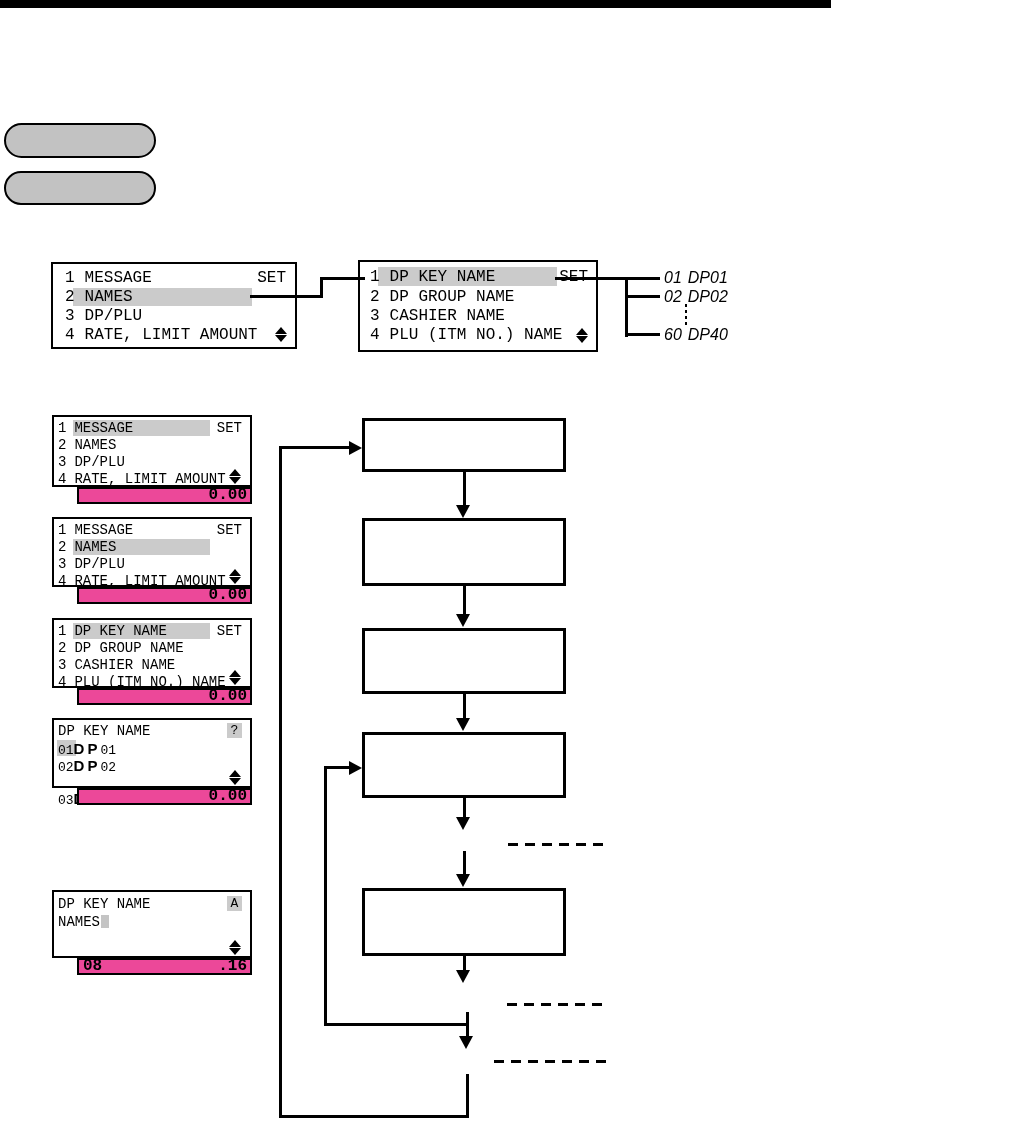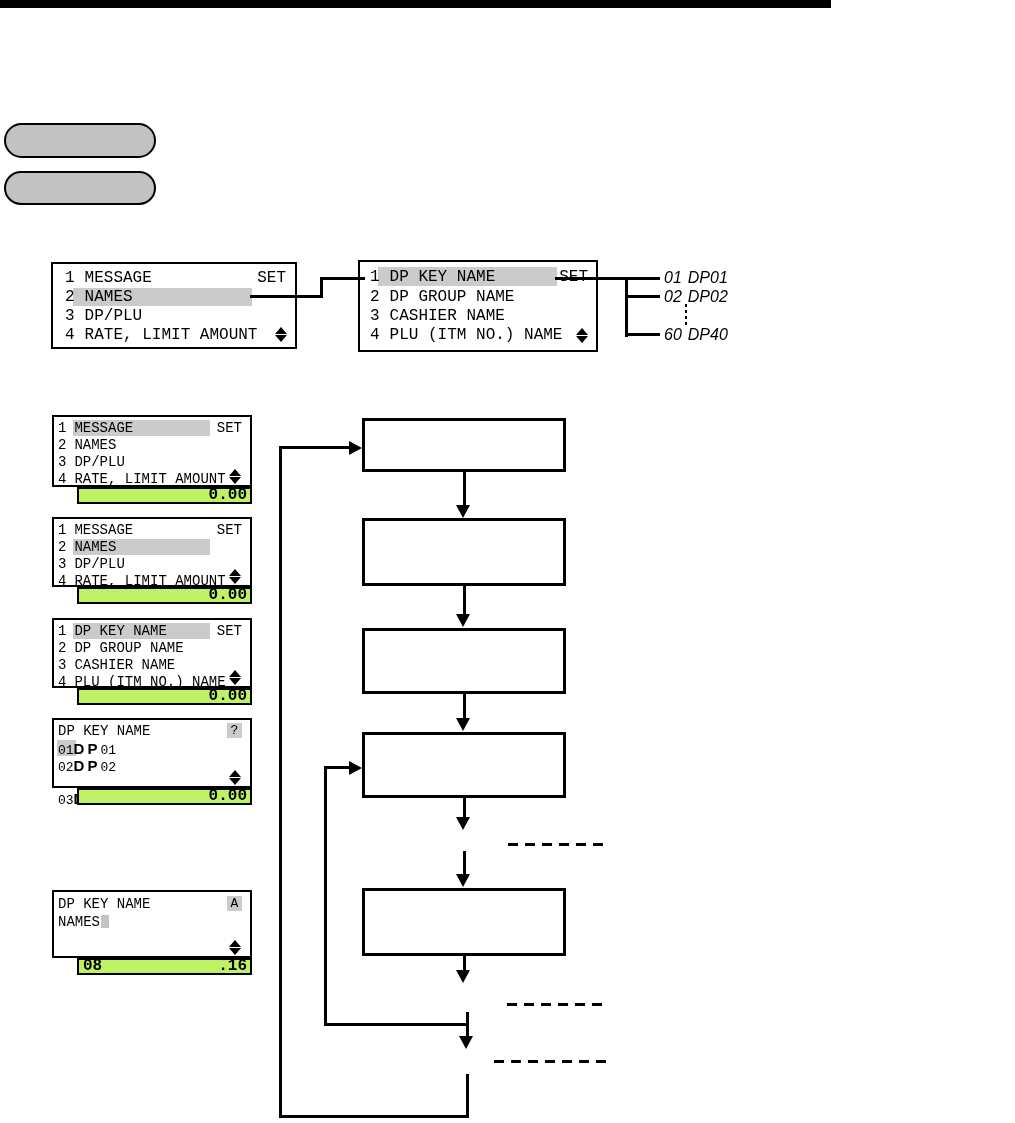--- a/index.html
+++ b/index.html
@@ -26,21 +26,21 @@
          text-align:center;line-height:15px;font-size:13px;}
   .updown{position:absolute;width:12px;height:15px;}
   .updown::before{content:"";position:absolute;left:0;top:0;width:0;height:0;
     border-left:6px solid transparent;border-right:6px solid transparent;border-bottom:7px solid #000;}
   .updown::after{content:"";position:absolute;left:0;bottom:0;width:0;height:0;
     border-left:6px solid transparent;border-right:6px solid transparent;border-top:7px solid #000;}
   .dpbig{font-family:"Liberation Sans",sans-serif;font-weight:bold;font-size:15px;letter-spacing:3px;}
   .dpsmall{font-size:13px;}
   .cursor{display:inline-block;width:8px;height:13px;background:#c4c4c4;margin-left:1px;vertical-align:-2px;}
   
-  .amt{position:absolute;left:77px;width:175px;height:17px;border:2px solid #000;background:#bef264;
+  .amt{position:absolute;left:77px;width:175px;height:17px;border:2px solid #000;background:#ec4899;
        box-sizing:border-box;font-family:"Liberation Mono","DejaVu Sans Mono",monospace;
        font-weight:bold;font-size:16px;line-height:13px;}
   .amt .r{position:absolute;right:3px;top:0;}
   .amt .l{position:absolute;left:4px;top:0;}
   
   .fbox{position:absolute;left:362px;width:204px;border:3px solid #000;background:#fff;box-sizing:border-box;}
   .ln{position:absolute;background:#000;}
   .dash{position:absolute;height:3px;
         background:repeating-linear-gradient(90deg,#000 0 10px,transparent 10px 17px);}
   .dotv{position:absolute;width:2px;

